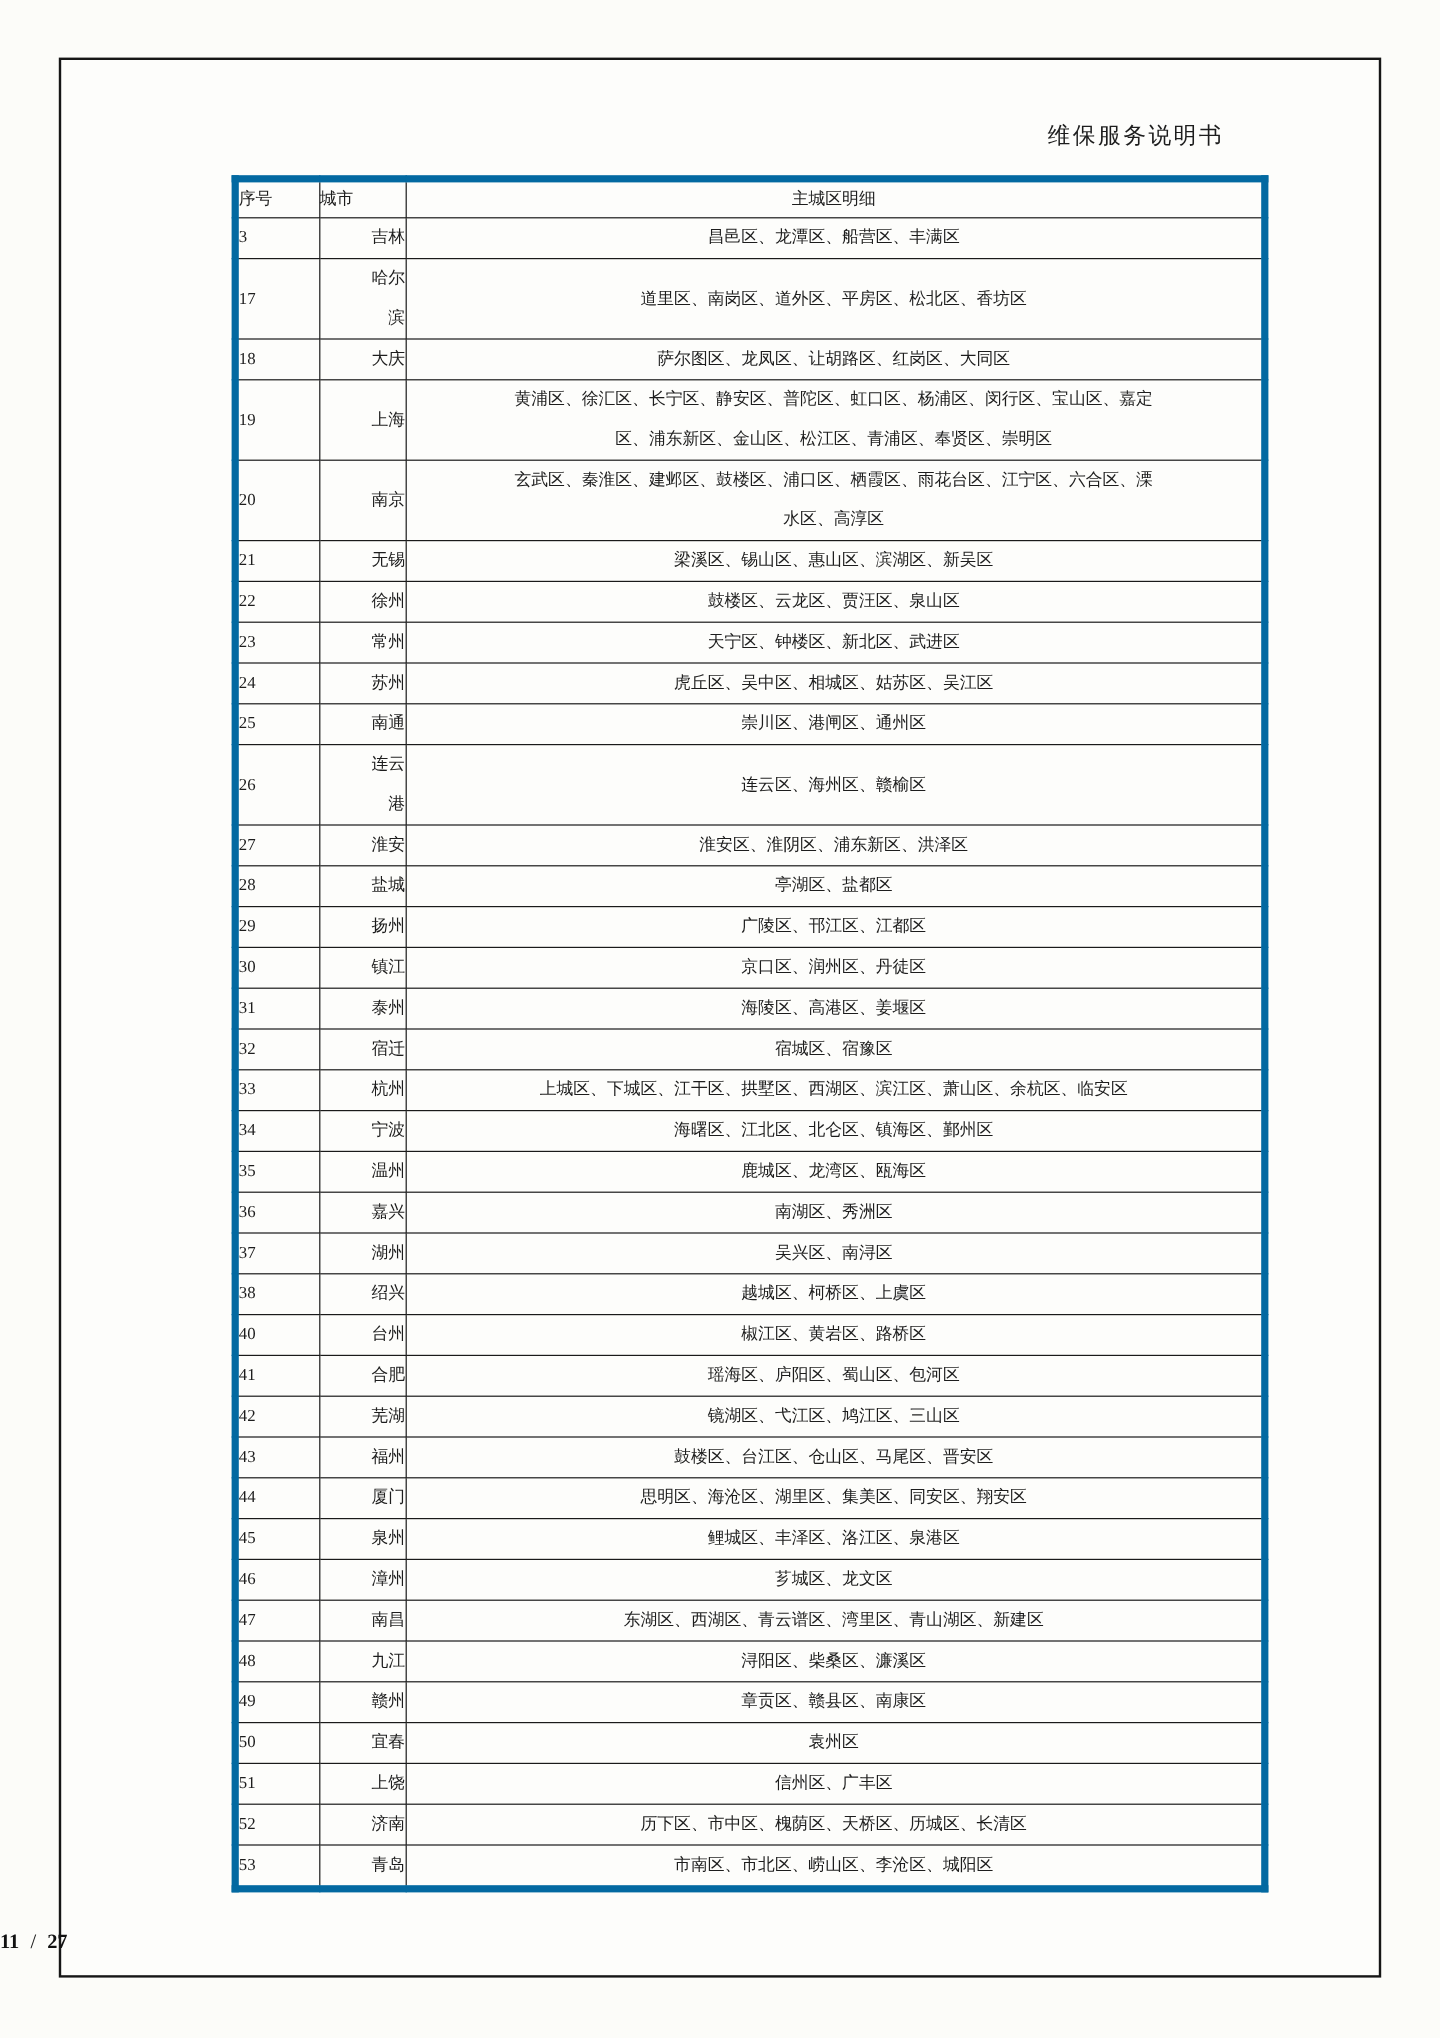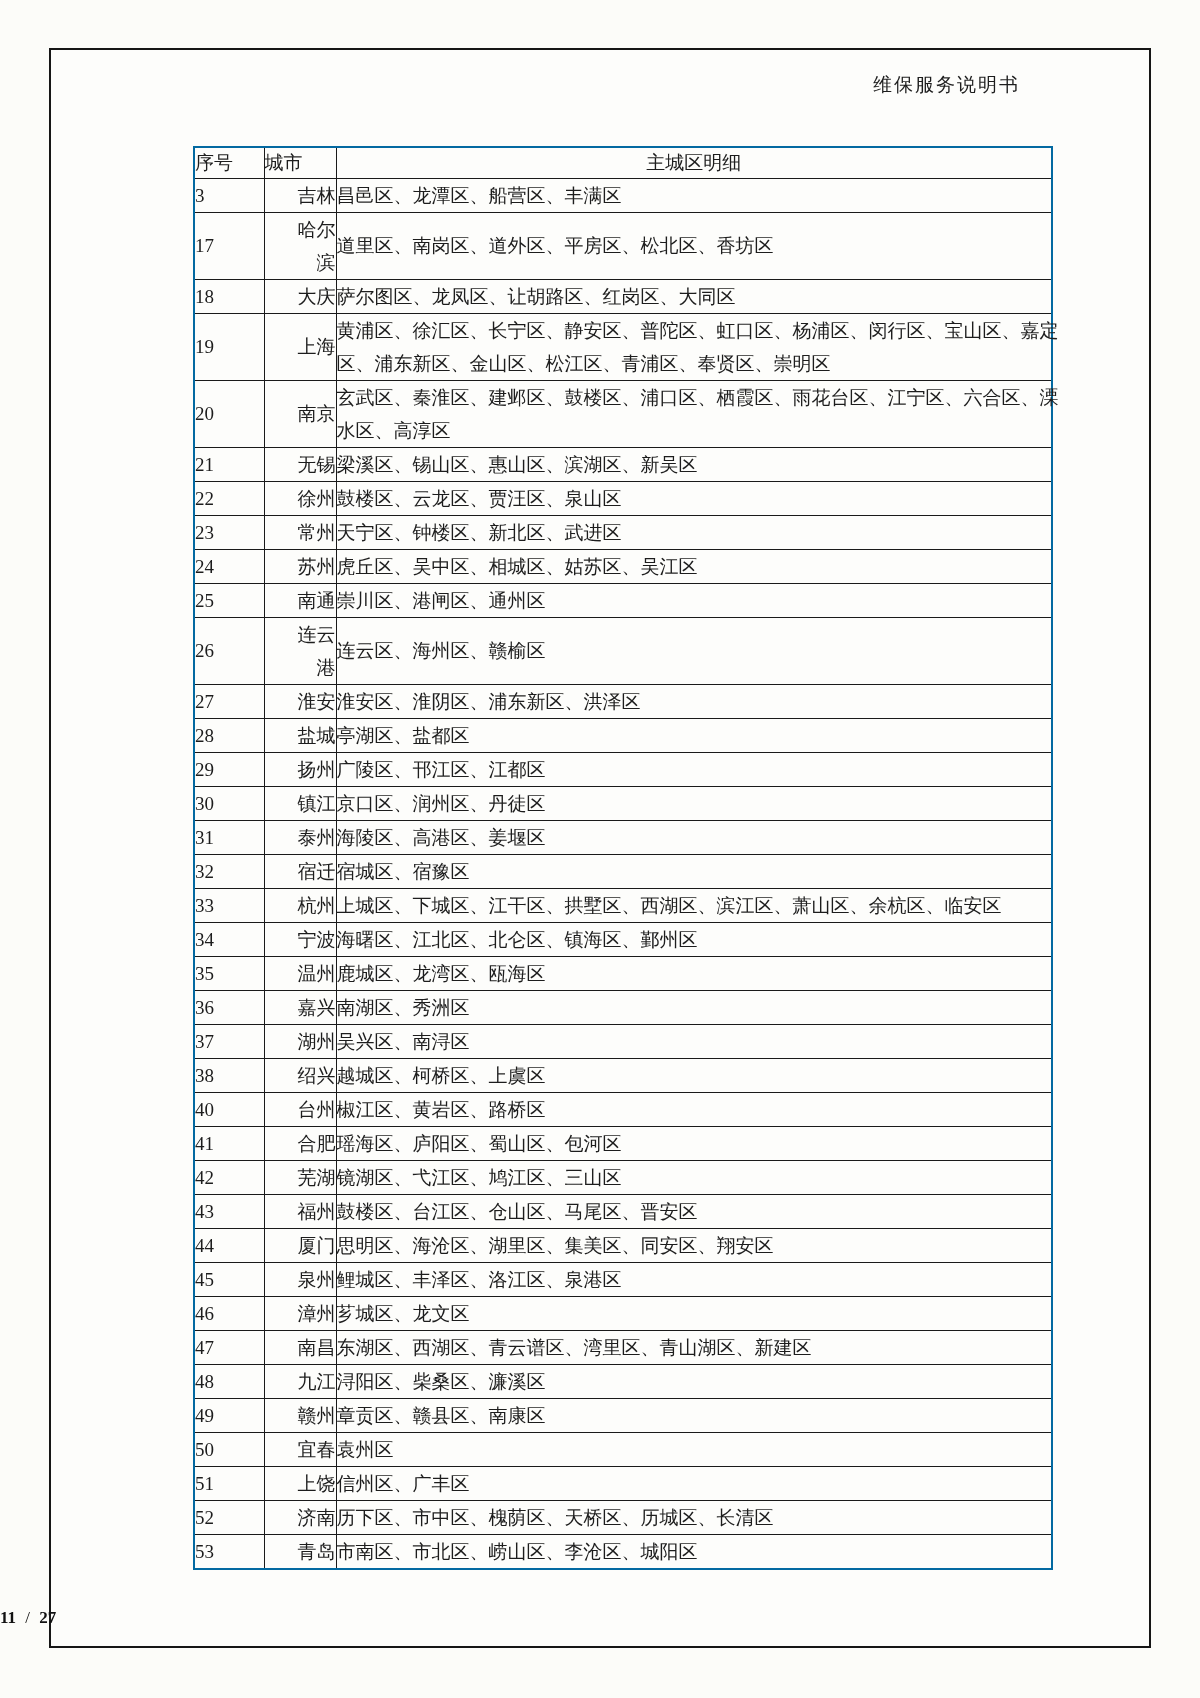--- a/index.html
+++ b/index.html
@@ -14,53 +14,53 @@
   .page-border {
     position:absolute;
     left:49px; top:48px;
     width:1102px; height:1600px;
     border:2px solid #161616;
     box-sizing:border-box;
     background:#fdfdfb;
   }
   .doc-header {
     position:absolute;
-    top:72px;
+    top:100px;
     right:180px;
     font-size:19px;
     letter-spacing:2px;
     color:#1d1d1d;
     white-space:nowrap;
     margin-left:11px;
   }
   table.districts {
     position:absolute;
     left:193px; top:146px;
     width:858px;
     border-collapse:collapse;
     table-layout:fixed;
-    border:2px solid #0369a1;
+    border:6px solid #0369a1;
     background:#fdfdfb;
-    font-size:19px;
+    font-size:14px;
   }
   table.districts th, table.districts td {
     border:1.5px solid #1a1a1a;
     vertical-align:middle;
     box-sizing:border-box;
     font-weight:normal;
     padding:0;
   }
   tr.head-row { height:31px; }
   tr.head-row th { line-height:29px; }
   th.col-no-h   { text-align:left; padding-left:11px; }
   th.col-city-h { text-align:left; padding-left:10px; }
   th.col-det-h  { text-align:center; }
   td.cell-no { text-align:left; padding-left:11px; }
   td.cell-city { text-align:right; padding-left:10px; }
-  td.cell-districts { text-align:left; padding-left:13px; padding-right:8px; }
+  td.cell-districts { text-align:center; padding-left:13px; padding-right:8px; }
   .line { display:block; line-height:33px; height:33px; white-space:nowrap; overflow:visible; }
   .doc-footer {
     position:absolute;
     top:1608px;
     left:0; width:1200px;
     font-size:17px;
     color:#111;
   }
   .doc-footer .num { font-weight:bold; }
   .doc-footer .sep { font-weight:normal; padding:0 5px; }

